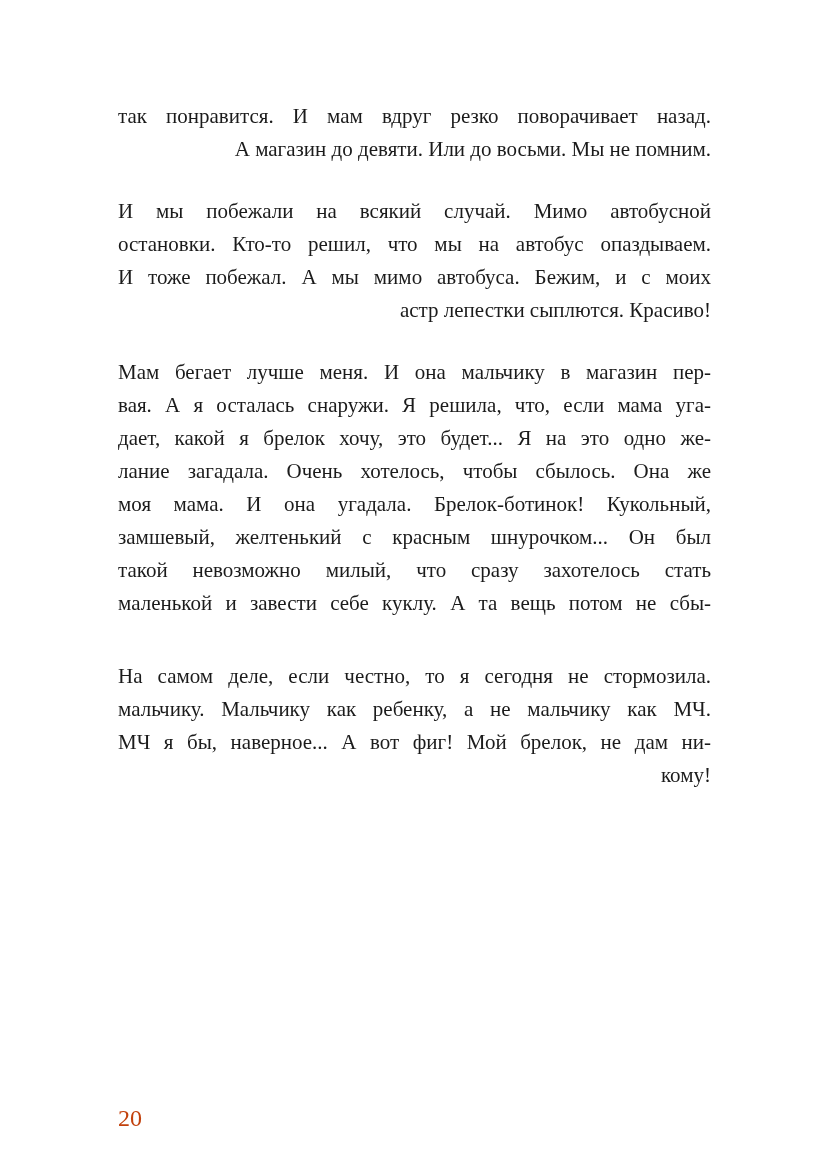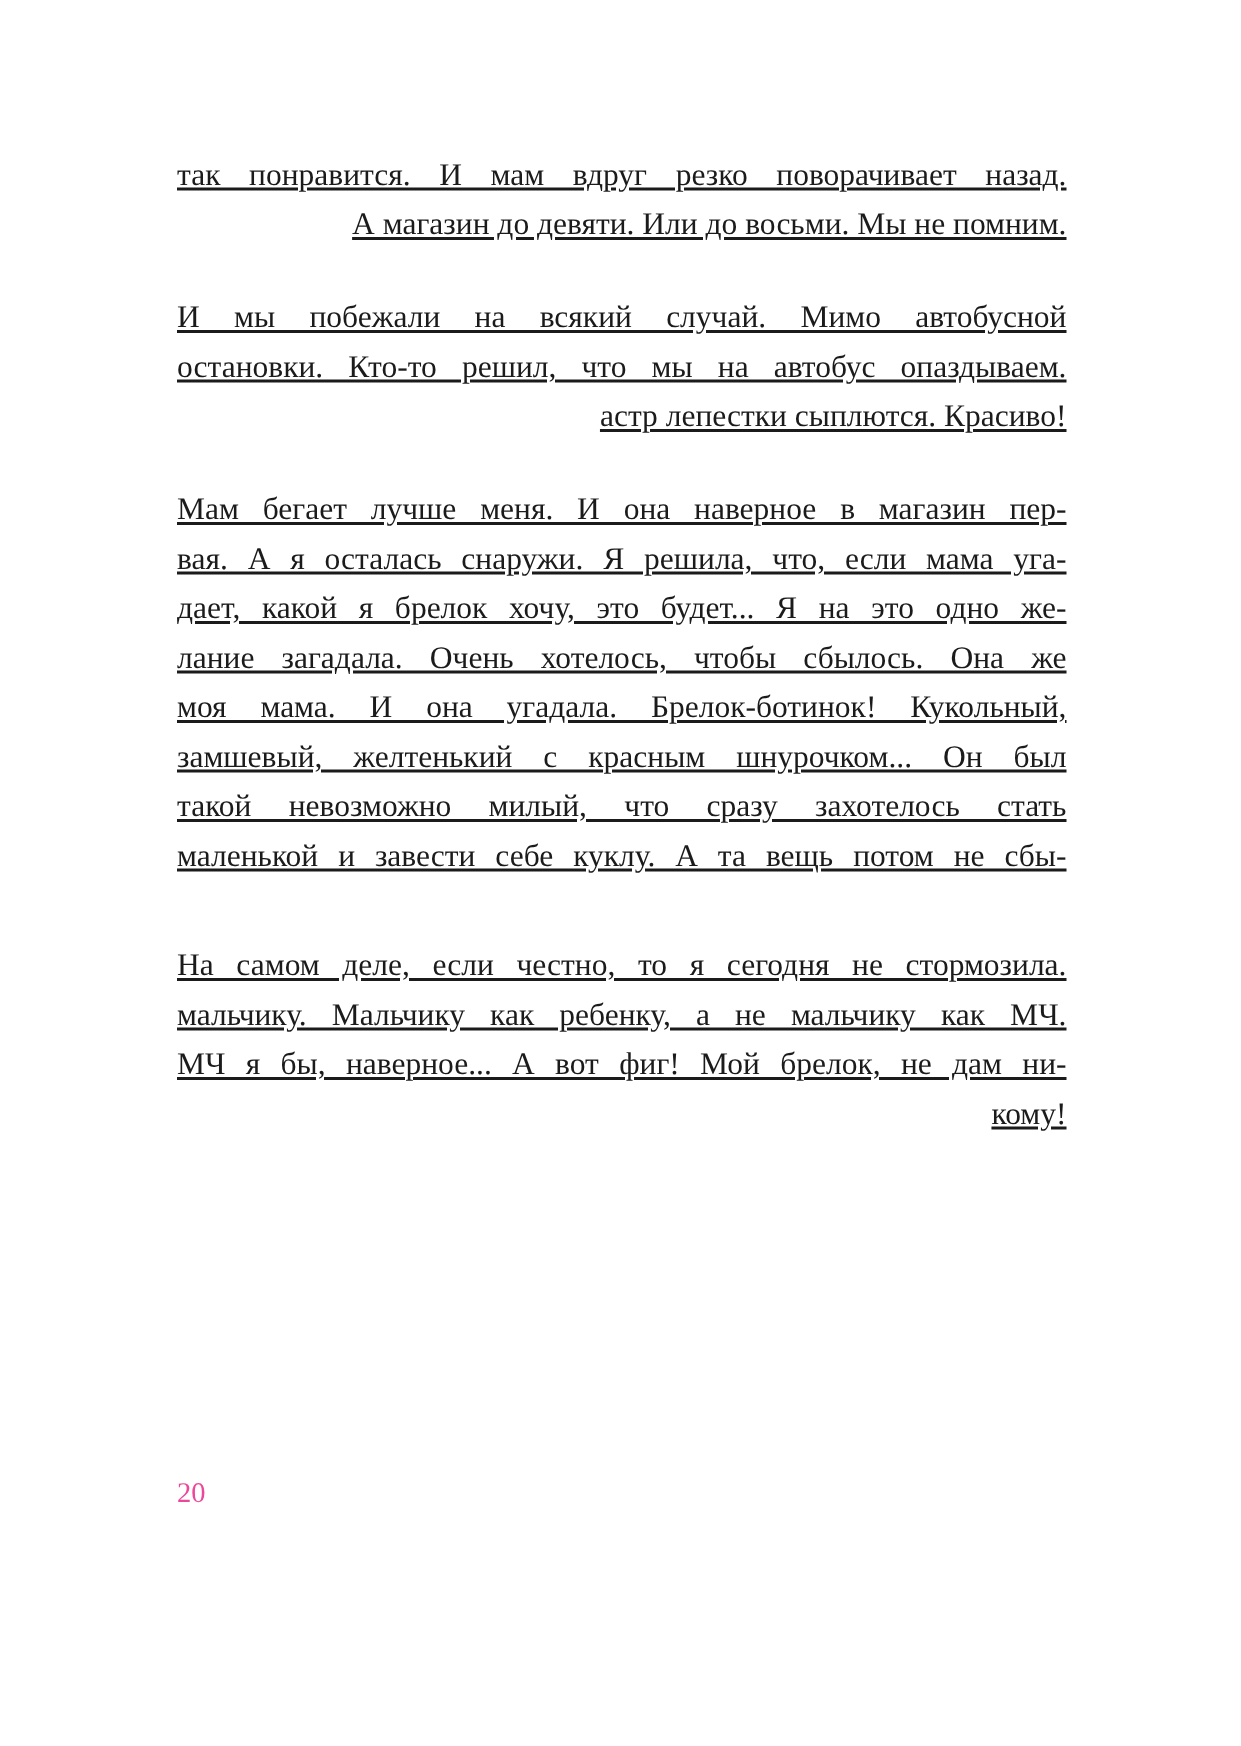--- a/index.html
+++ b/index.html
@@ -18,21 +18,20 @@
   .book-page {
     position: absolute;
     inset: 0;
     background: #ffffff;
   }
   .text-block {
     position: absolute;
     left: 118px;
     top: 100px;
     width: 593px;
-    text-decoration: underline;
   }
   .paragraph {
     margin: 0 0 29px 0;
   }
   .paragraph:last-child {
     margin-bottom: 0;
     margin-top: 40px;
   }
   .line {
     font-size: 21px;
@@ -40,42 +39,43 @@
     white-space: normal;
     text-align: right;
   }
   .line.fill {
     text-align: justify;
     text-align-last: justify;
   }
   .page-number {
     position: absolute;
     left: 118px;
-    top: 984px;
-    font-size: 19px;
+    top: 1106px;
+    font-size: 24px;
     line-height: 24px;
-    color: #ec4899;
+    color: #c2410c;
   }
 </style>
 </head>
 <body>
 
 <div class="book-page">
   <div class="text-block" id="text-block">
       <div class="paragraph">
         <div class="line fill">так понравится. И мам вдруг резко поворачивает назад.</div>
         <div class="line">А магазин до девяти. Или до восьми. Мы не помним.</div>
       </div>
       <div class="paragraph">
         <div class="line fill">И мы побежали на всякий случай. Мимо автобусной</div>
         <div class="line fill">остановки. Кто-то решил, что мы на автобус опаздываем.</div>
+        <div class="line fill">И тоже побежал. А мы мимо автобуса. Бежим, и с моих</div>
         <div class="line">астр лепестки сыплются. Красиво!</div>
       </div>
       <div class="paragraph">
-        <div class="line fill">Мам бегает лучше меня. И она наверное в магазин пер-</div>
+        <div class="line fill">Мам бегает лучше меня. И она мальчику в магазин пер-</div>
         <div class="line fill">вая. А я осталась снаружи. Я решила, что, если мама уга-</div>
         <div class="line fill">дает, какой я брелок хочу, это будет... Я на это одно же-</div>
         <div class="line fill">лание загадала. Очень хотелось, чтобы сбылось. Она же</div>
         <div class="line fill">моя мама. И она угадала. Брелок-ботинок! Кукольный,</div>
         <div class="line fill">замшевый, желтенький с красным шнурочком... Он был</div>
         <div class="line fill">такой невозможно милый, что сразу захотелось стать</div>
         <div class="line fill">маленькой и завести себе куклу. А та вещь потом не сбы-</div>
       </div>
       <div class="paragraph">
         <div class="line fill">На самом деле, если честно, то я сегодня не стормозила.</div>

